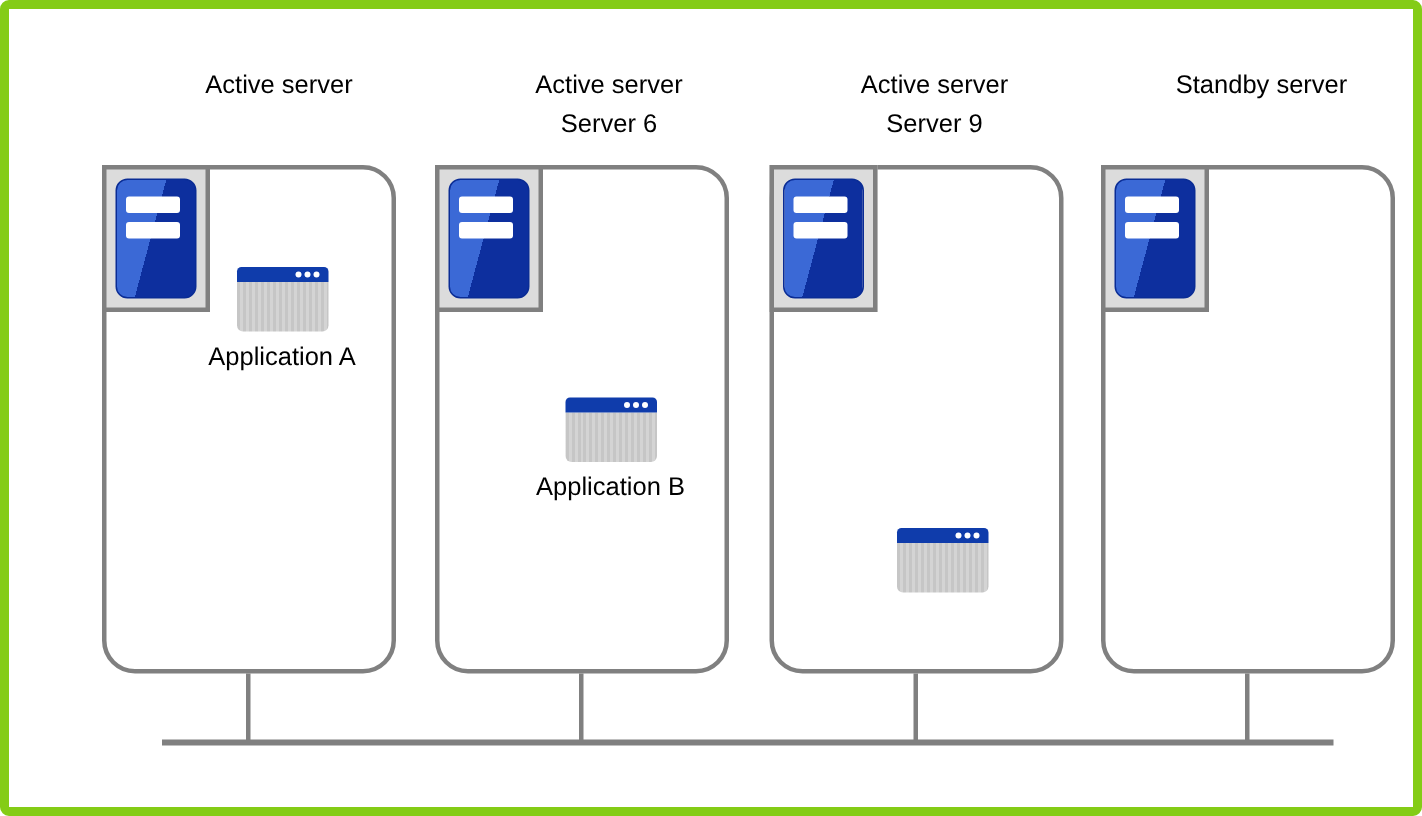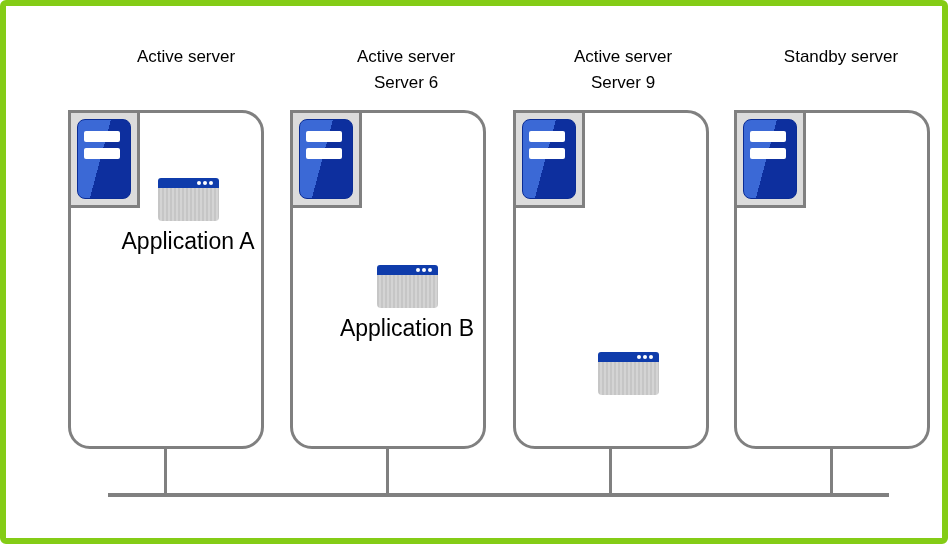--- a/index.html
+++ b/index.html
@@ -102,21 +102,21 @@
     background: #ffffff;
     box-shadow: -6px 0 0 #ffffff, -12px 0 0 #ffffff;
   }
   .app-body {
     height: 33px;
     background: repeating-linear-gradient(90deg, #c6c6c6 0 2px, #d4d4d4 2px 4px);
     border-radius: 0 0 4px 4px;
   }
   .app-label {
     margin-top: 7px;
-    font-size: 23px;
+    font-size: 17px;
     white-space: nowrap;
   }
 
   
   .connector {
     position: absolute;
     top: 443px;
     left: 96px;
     width: 3px; height: 46px;
     background: #808080;

